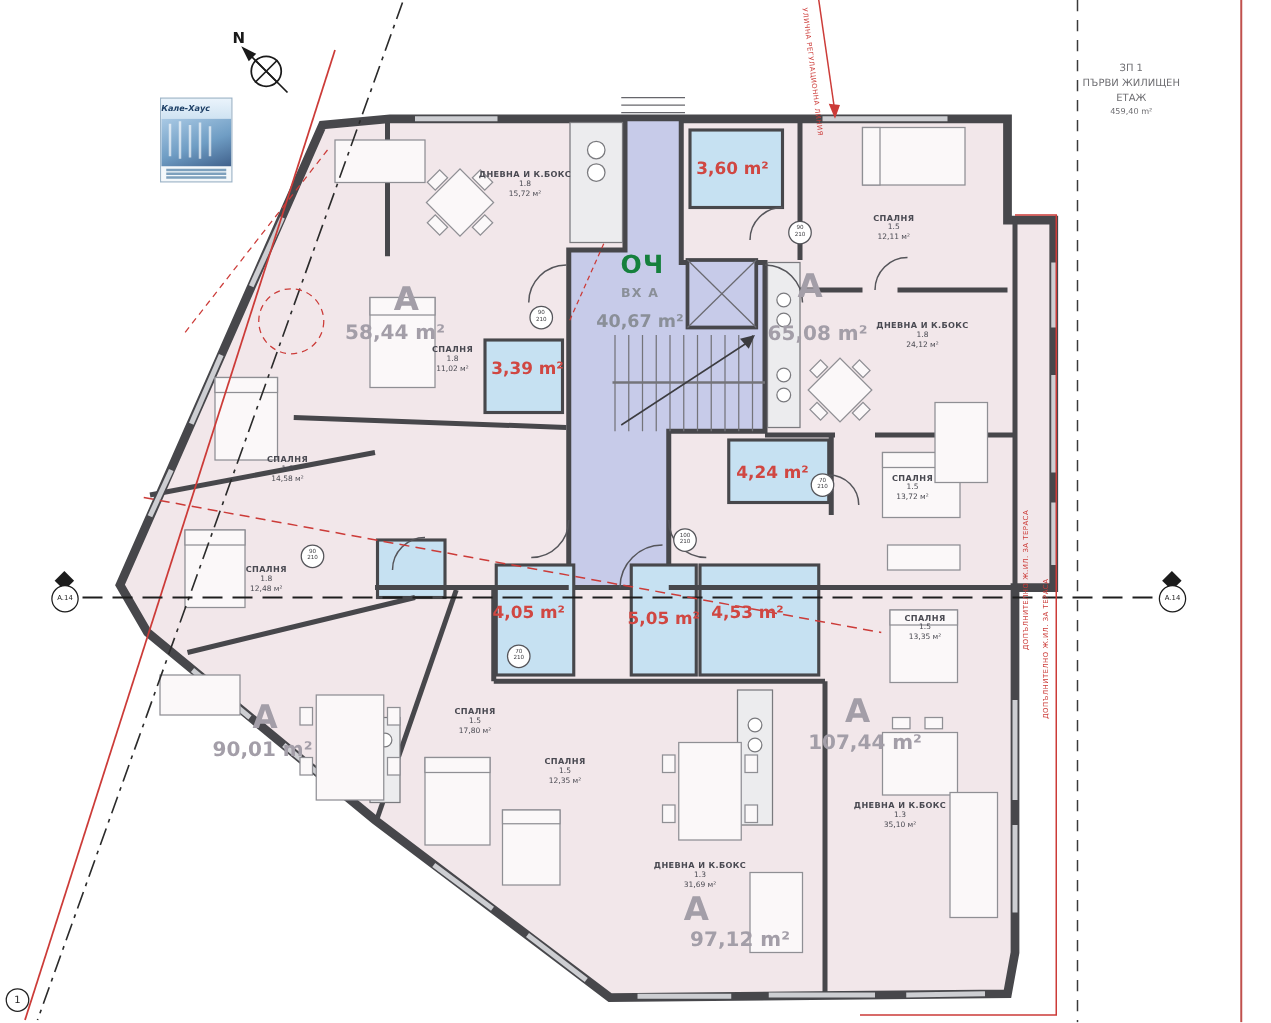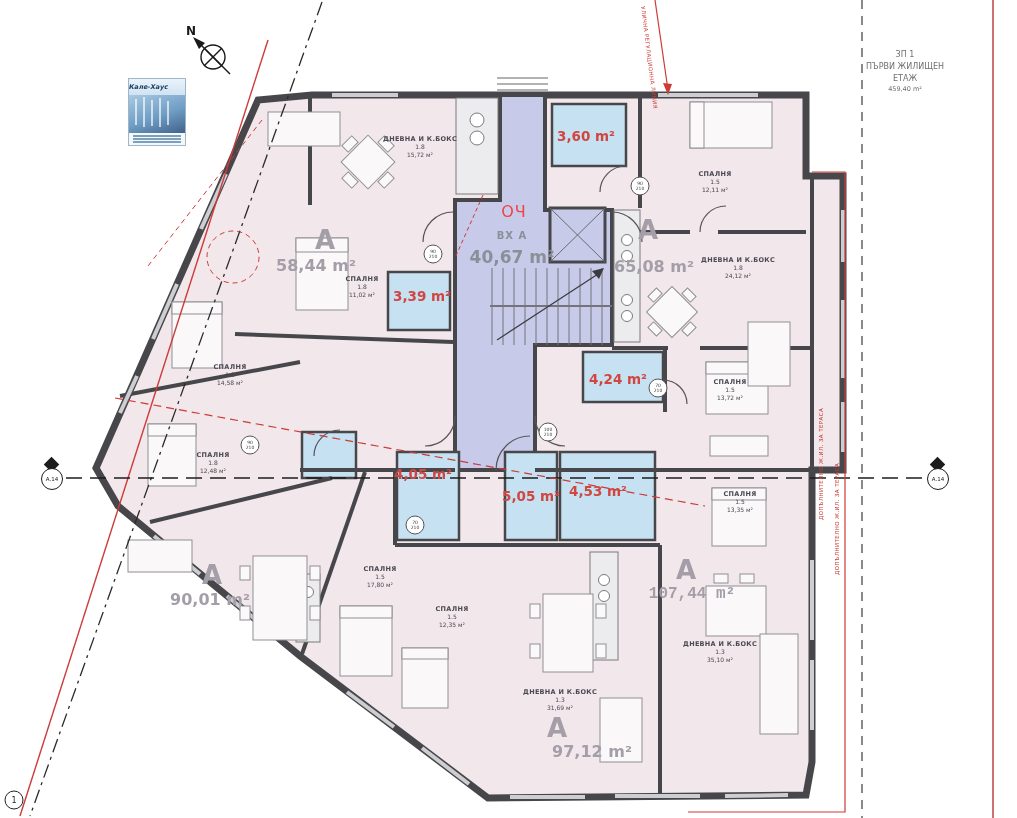--- a/index.html
+++ b/index.html
@@ -6,23 +6,23 @@
   #stage{position:relative;width:1017px;height:818px;background:#ffffff;overflow:hidden;
          font-family:"DejaVu Sans",sans-serif;}
   svg{position:absolute;left:0;top:0;}
   .lbl{position:absolute;transform:translate(-50%,-50%);text-align:center;white-space:nowrap;line-height:1.25;}
   .room-lbl{color:#4a4a52;font-size:6.5px;}
   .room-lbl .rname{font-weight:bold;letter-spacing:.3px;display:block;}
   .room-lbl .rratio,.room-lbl .rarea{display:block;font-size:6px;}
   .apt-letter{color:#a39ea8;font-size:26px;font-weight:bold;}
   .apt-area{color:#a39ea8;font-size:16px;font-weight:bold;}
   .bath-lbl{color:#d04742;font-size:13.5px;font-weight:bold;}
-  .hall-code{color:#ef4444;font-size:16px;font-weight:normal;letter-spacing:1px;}
+  .hall-code{color:#15803d;font-size:20px;font-weight:bold;letter-spacing:1px;}
   .hall-entr{color:#8a8f98;font-size:10px;font-weight:bold;letter-spacing:1px;}
-  .hall-area{color:#8a8f98;font-size:17px;font-weight:bold;}
+  .hall-area{color:#8a8f98;font-size:14px;font-weight:bold;}
   .site-note{color:#6f6f73;font-size:8px;line-height:1.5;}
   .site-note .code{display:block;}
   .site-note .t1,.site-note .t2{display:block;}
   .site-note .ar{display:block;font-size:6.5px;}
   .north-n{color:#1a1a1a;font-size:12px;font-weight:bold;}
   .door-marker{position:absolute;transform:translate(-50%,-50%);width:17px;height:17px;border:1px solid #55555a;
     border-radius:50%;background:#fff;display:flex;flex-direction:column;align-items:center;justify-content:center;
     font-size:4.5px;color:#3c3c40;line-height:1.1;}
   .door-marker span{display:block;}
   .section-marker{position:absolute;transform:translate(-50%,-50%);width:24px;height:34px;}
@@ -274,21 +274,21 @@
 
 <div class="lbl apt-letter" style="left:325px;top:240px;">А</div>
 <div class="lbl apt-area" style="left:316px;top:266px;">58,44 m²</div>
 <div class="lbl apt-letter" style="left:648px;top:230px;">А</div>
 <div class="lbl apt-area" style="left:654px;top:256px;margin-top:11px;">65,08 m²</div>
 <div class="lbl apt-letter" style="left:212px;top:575px;">А</div>
 <div class="lbl apt-area" style="left:210px;top:600px;">90,01 m²</div>
 <div class="lbl apt-letter" style="left:557px;top:728px;">А</div>
 <div class="lbl apt-area" style="left:560px;top:752px;margin-left:32px;">97,12 m²</div>
 <div class="lbl apt-letter" style="left:686px;top:570px;">А</div>
-<div class="lbl apt-area" style="left:692px;top:594px;font-family:Liberation Mono, monospace;">107,44 m²</div>
+<div class="lbl apt-area" style="left:692px;top:594px;">107,44 m²</div>
 
 <div class="lbl room-lbl" style="left:420px;top:147px;">
   <span class="rname">ДНЕВНА И К.БОКС</span>
   <span class="rratio">1.8</span>
   <span class="rarea">15,72 м²</span>
 </div>
 <div class="lbl room-lbl" style="left:362px;top:287px;">
   <span class="rname">СПАЛНЯ</span>
   <span class="rratio">1.8</span>
   <span class="rarea">11,02 м²</span>
@@ -340,21 +340,21 @@
 </div>
 <div class="lbl room-lbl" style="left:720px;top:652px;">
   <span class="rname">ДНЕВНА И К.БОКС</span>
   <span class="rratio">1.3</span>
   <span class="rarea">35,10 м²</span>
 </div>
 
 <div class="lbl bath-lbl" style="left:586px;top:136px;">3,60 m²</div>
 <div class="lbl bath-lbl" style="left:394px;top:296px;margin-left:28px;">3,39 m²</div>
 <div class="lbl bath-lbl" style="left:618px;top:379px;text-align:right;">4,24 m²</div>
-<div class="lbl bath-lbl" style="left:423px;top:474px;">4,05 m²</div>
+<div class="lbl bath-lbl" style="left:423px;top:491px;">4,05 m²</div>
 <div class="lbl bath-lbl" style="left:531px;top:496px;">5,05 m²</div>
 <div class="lbl bath-lbl" style="left:598px;top:491px;">4,53 m²</div>
 
 <div class="door-marker" style="left:433px;top:254px;">
   <span>90</span>
       <span>210</span>
 </div>
 <div class="door-marker" style="left:640px;top:186px;">
   <span>90</span>
       <span>210</span>

